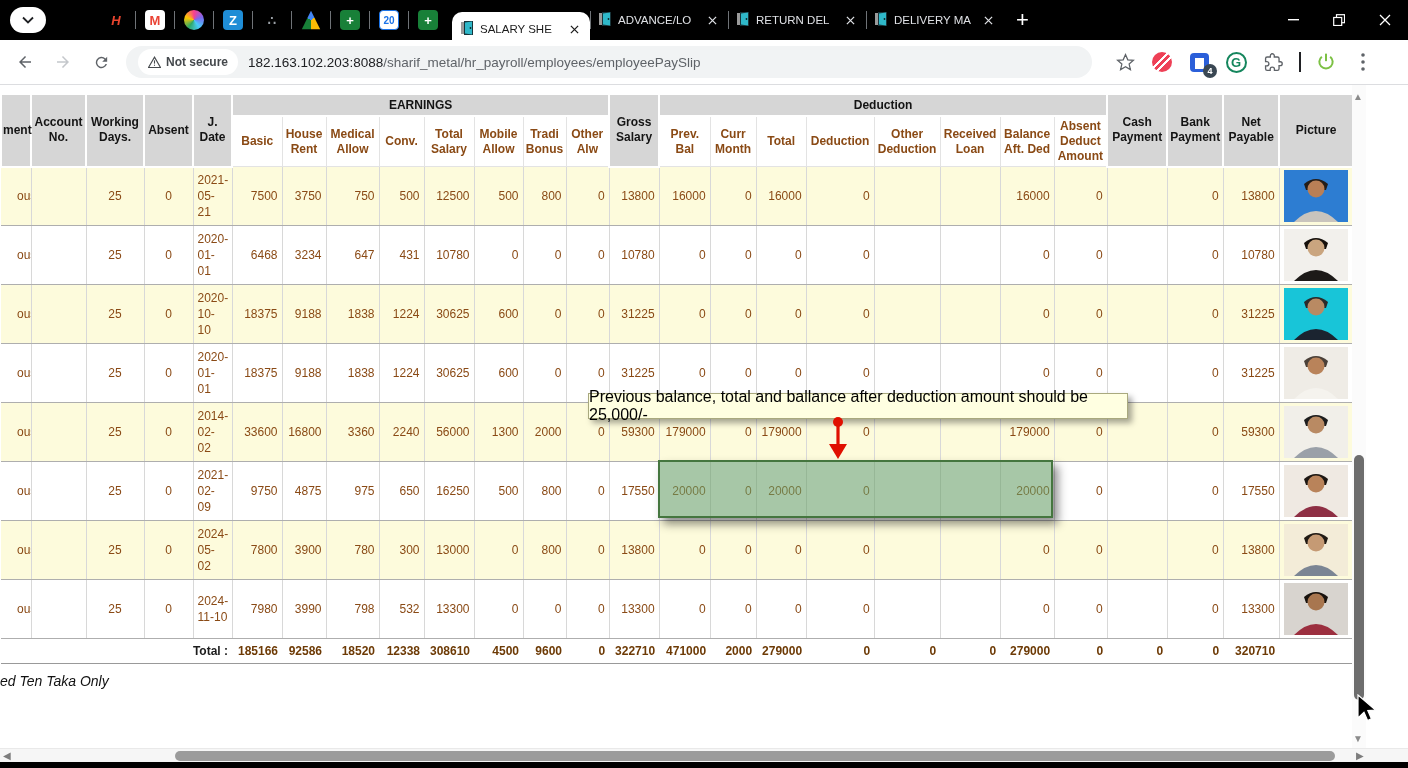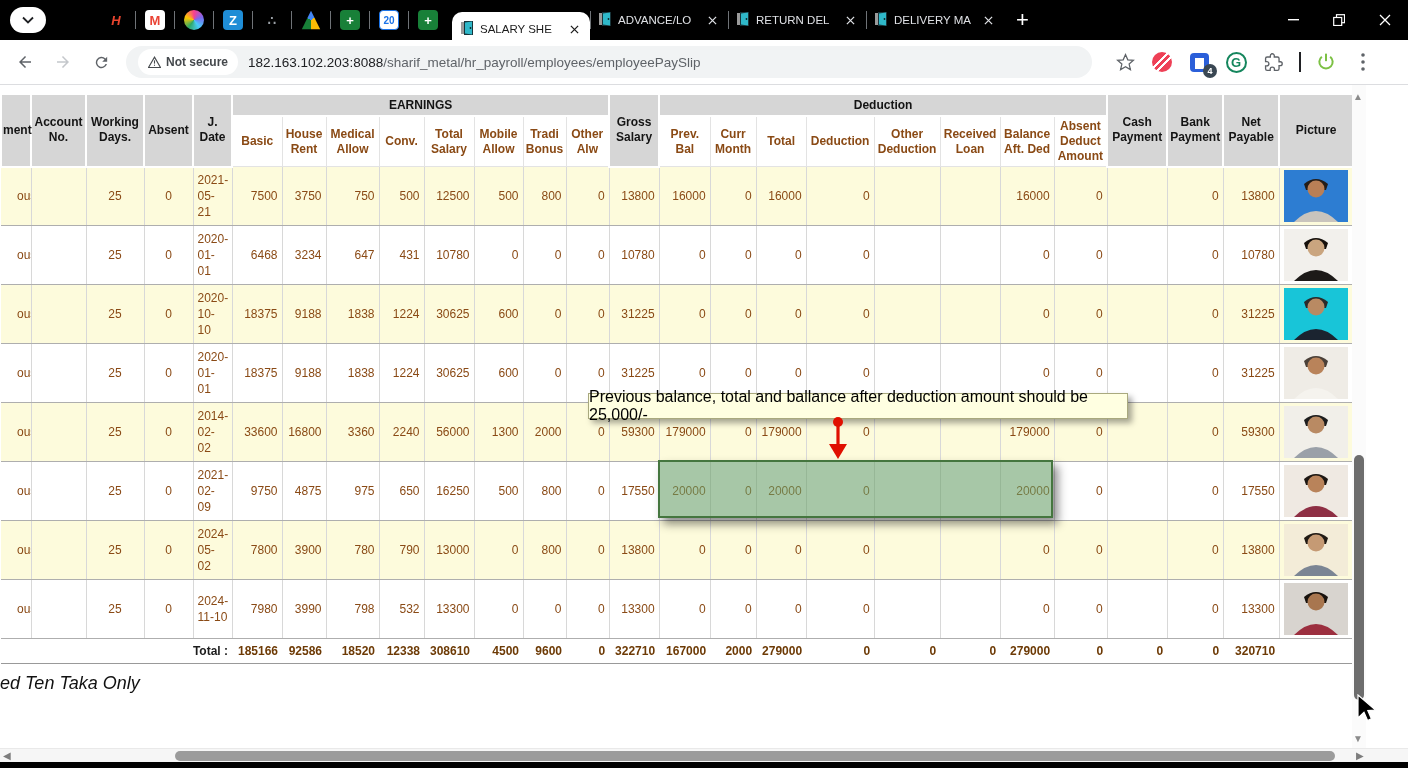--- a/index.html
+++ b/index.html
@@ -73,21 +73,21 @@
   td.ctr { text-align:center; }
   td.first { text-align:left; padding-left:16px; overflow:hidden; white-space:nowrap; }
   td.date { text-align:left; line-height:1.35; }
   tfoot tr { height:25px; }
   tfoot td { font-weight:bold; color:#6d3a05; border-top:1px solid #999; border-bottom:1px solid #999;
              padding:2px 4px; text-align:right; }
   tfoot td.tlabel { color:#1c1c1c; }
   .photo { width:64px; height:52px; margin:0 auto; overflow:hidden; }
   td.pic { padding:2px; }
 
-  .footer-words { position:absolute; left:0; top:588px; font-style:italic; font-size:18px; color:#111; }
+  .footer-words { position:absolute; left:0; top:588px; font-style:italic; font-size:14px; color:#111; }
 
   
   .tooltip { position:absolute; left:588px; top:308px; width:540px; height:26px; background:#ffffe1;
              border:1px solid #a9a97e; box-shadow:4px 4px 6px rgba(0,0,0,.35); display:flex;
              align-items:center; justify-content:center; font-size:16px; color:#000; z-index:6; }
   .red-arrow { position:absolute; left:820px; top:332px; z-index:6; }
   .green-box { position:absolute; left:658px; top:375px; width:395px; height:58px;
                background:rgba(104,158,104,.58); border:2px solid #45763f;
                box-shadow:5px 6px 9px rgba(0,0,0,.45); z-index:5; }
 
@@ -563,21 +563,21 @@
         </tr>
         <tr class="yellow">
           <td class="first">ouse</td>
           <td class="ctr"></td>
           <td class="ctr">25</td>
           <td class="ctr">0</td>
           <td class="date">2024-05-02</td>
           <td class="num">7800</td>
           <td class="num">3900</td>
           <td class="num">780</td>
-          <td class="num">790</td>
+          <td class="num">300</td>
           <td class="num">13000</td>
           <td class="num">0</td>
           <td class="num">800</td>
           <td class="num">0</td>
           <td class="num">13800</td>
           <td class="num">0</td>
           <td class="num">0</td>
           <td class="num">0</td>
           <td class="num">0</td>
           <td class="num"></td>
@@ -637,21 +637,21 @@
           <td colspan="5" class="tlabel">Total :</td>
           <td>185166</td>
           <td>92586</td>
           <td>18520</td>
           <td>12338</td>
           <td>308610</td>
           <td>4500</td>
           <td>9600</td>
           <td>0</td>
           <td>322710</td>
-          <td>167000</td>
+          <td>471000</td>
           <td>2000</td>
           <td>279000</td>
           <td>0</td>
           <td>0</td>
           <td>0</td>
           <td>279000</td>
           <td>0</td>
           <td>0</td>
           <td>0</td>
           <td>320710</td>

